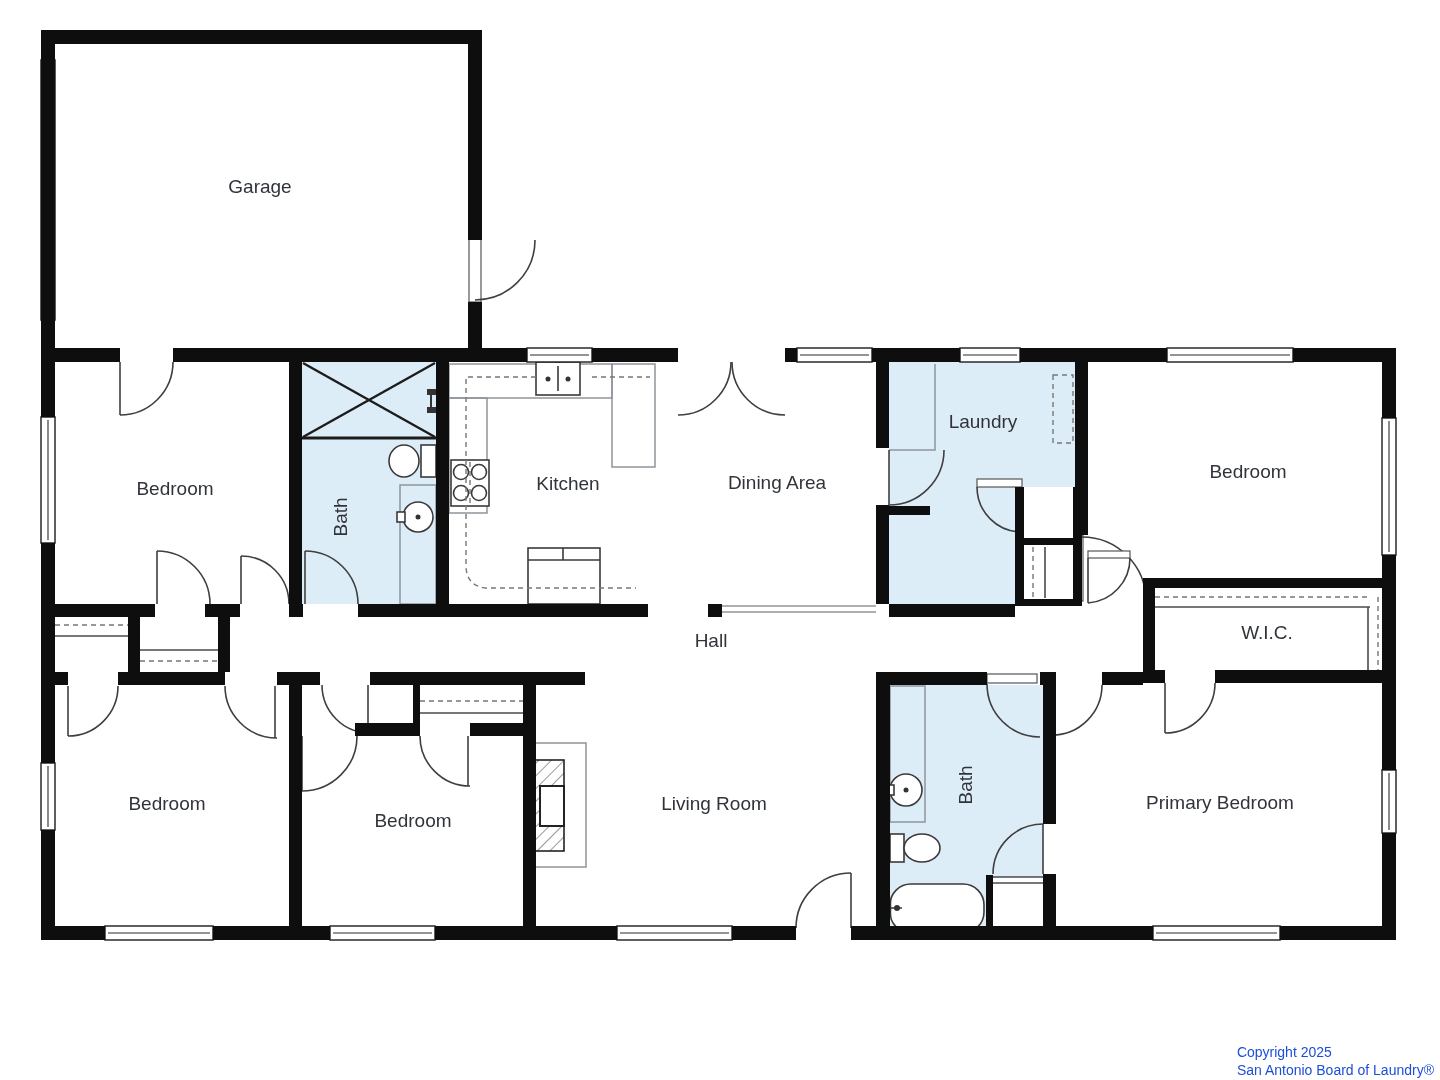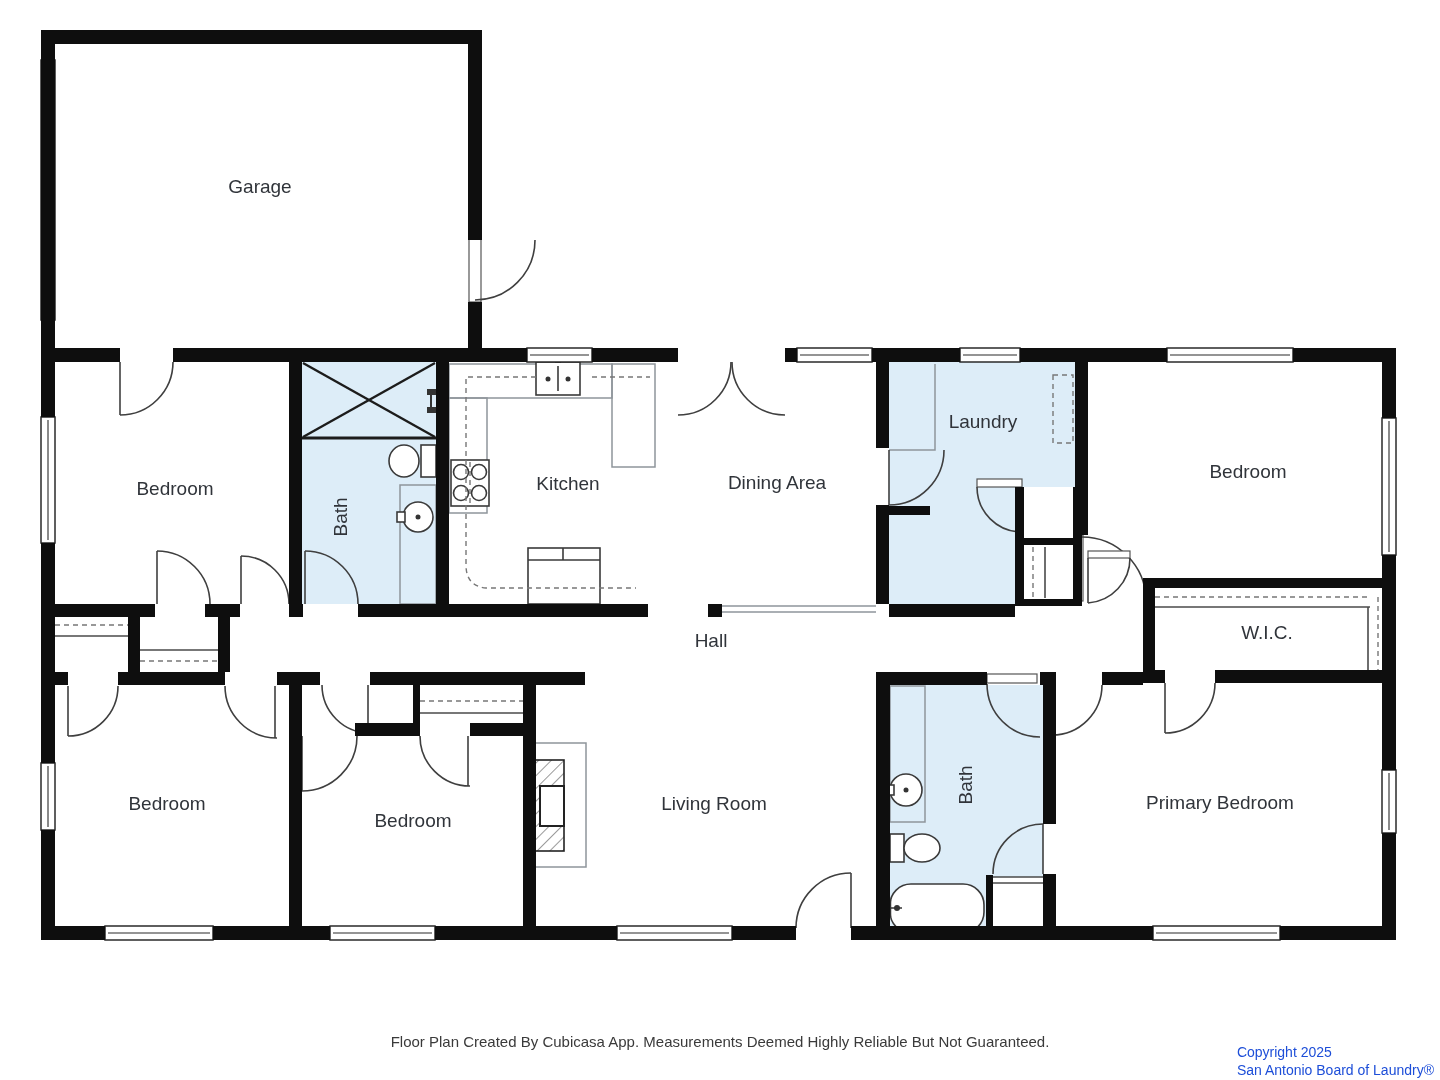--- a/index.html
+++ b/index.html
@@ -352,18 +352,17 @@
     <text class="room-label" x="711" y="647">Hall</text>
     <text class="room-label" x="1267" y="639">W.I.C.</text>
     <text class="room-label" x="167" y="810">Bedroom</text>
     <text class="room-label" x="413" y="827">Bedroom</text>
     <text class="room-label" x="714" y="810">Living Room</text>
     <text class="room-label" x="972" y="785" transform="rotate(-90 972 785)">Bath</text>
     <text class="room-label" x="1220" y="809">Primary Bedroom</text>
   </g>
 </svg>
 
-  <div class="footer-note">Floor Plan Created By Cubicasa App. Measurements Deemed Highly Reliable But Not Guaranteed.</div>
   <div class="copyright">
     <div>Copyright 2025</div>
     <div>San Antonio Board of Laundry®</div>
   </div>
 </div>
 
 </body></html>

